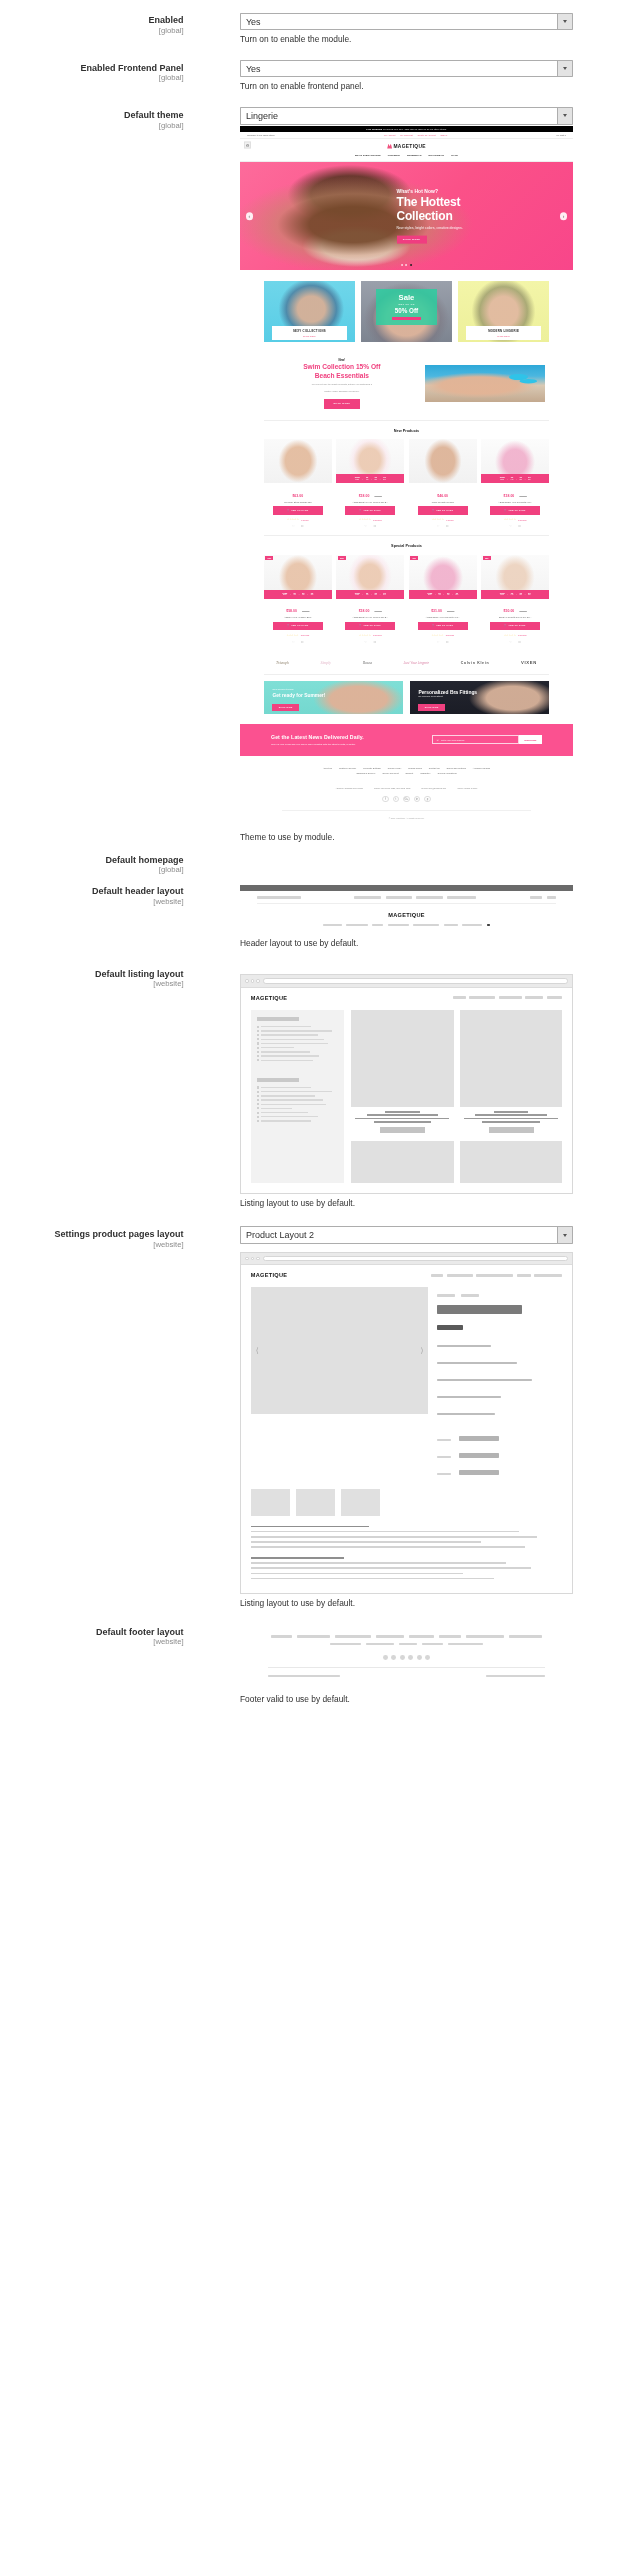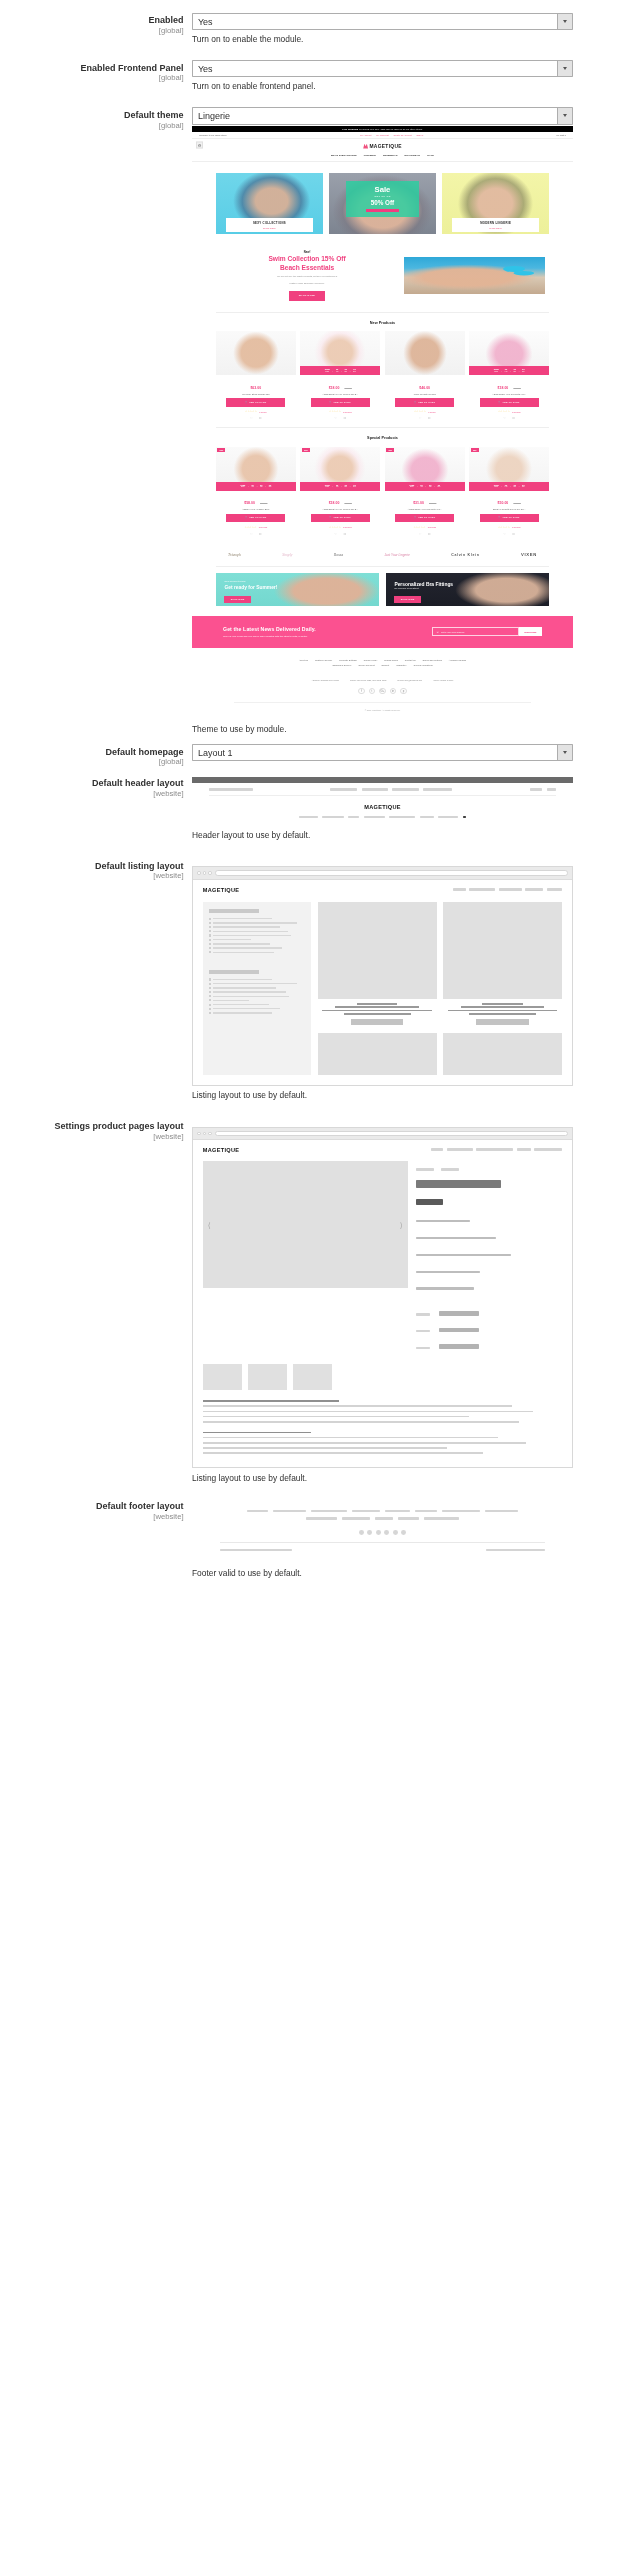--- a/index.html
+++ b/index.html
@@ -29,21 +29,21 @@
     line-height: 10.5px;
     display:block;
   }
   .field-scope {
     font-size: 7.7px;
     color: #8c8c8c;
     font-weight: 400;
     line-height: 9.8px;
     display:block;
   }
-  .field-ctrl-col { flex: 1 1 auto; padding-right: 61px; }
+  .field-ctrl-col { flex: 1 1 auto; padding-right: 61px; margin-left: 48px; }
 
   .select-wrap {
     position: relative;
     display:block;
     height: 17.4px;
     border: 0.7px solid #adadad;
     background: #fff;
     border-radius: 0.7px;
   }
   .select-wrap .sel-text {
@@ -424,20 +424,37 @@
           </div>
 
           <div class="shot-nav">
             <span>BRAS &amp; BRALETTES</span>
             <span>LINGERIE</span>
             <span>SWIMWEAR</span>
             <span>NIGHTWEAR</span>
             <span>SALE</span>
           </div>
 
+          <div class="hero">
+            <div class="hero-bg"></div>
+            <div class="hero-arrow left">‹</div>
+            <div class="hero-arrow right">›</div>
+            <div class="hero-text">
+              <div class="hero-kicker">What's Hot Now?</div>
+              <div class="hero-title">The Hottest</div>
+              <div class="hero-title">Collection</div>
+              <div class="hero-sub">New styles, bright colors, creative designs.</div>
+              <span class="hero-btn">SHOP NOW!</span>
+            </div>
+            <div class="hero-dots">
+              <i></i>
+              <i></i>
+              <i class="on"></i>
+            </div>
+          </div>
 
           <div class="tiles">
             <div class="tile tile-a">
               <div class="t-cap">
                 <div class="t-name">SEXY COLLECTIONS</div>
                 <div class="t-link">SHOP NOW!</div>
               </div>
             </div>
             <div class="tile tile-b">
               <div class="sale-badge">
@@ -830,28 +847,20 @@
       </div>
 
       <div class="field-note">Theme to use by module.</div>
     </div>
   </div>
 
   <div class="field-row" style="margin-top:9.8px;">
     <div class="field-label-col">
       <span class="field-label">Default homepage</span>
       <span class="field-scope">[global]</span>
-    </div>
-    <div class="field-ctrl-col">
-      <div class="select-wrap">
-        <span class="sel-text">Layout 1</span>
-        <span class="sel-arrow">
-            <i></i>
-          </span>
-      </div>
     </div>
   </div>
 
   <div class="field-row" style="margin-top:8.4px;">
     <div class="field-label-col">
       <span class="field-label">Default header layout</span>
       <span class="field-scope">[website]</span>
     </div>
     <div class="field-ctrl-col">
 
@@ -1025,20 +1034,26 @@
       <div class="field-note">Listing layout to use by default.</div>
     </div>
   </div>
 
   <div class="field-row" style="margin-top:18px;">
     <div class="field-label-col">
       <span class="field-label">Settings product pages layout</span>
       <span class="field-scope">[website]</span>
     </div>
     <div class="field-ctrl-col">
+      <div class="select-wrap">
+        <span class="sel-text">Product Layout 2</span>
+        <span class="sel-arrow">
+            <i></i>
+          </span>
+      </div>
 
       <div class="preview-box" style="padding:7px 0 0">
         <div class="bw">
           <div class="bw-bar">
             <span class="bw-dots">
                 <i></i>
                 <i></i>
                 <i></i>
               </span>
             <span class="bw-url"></span>

